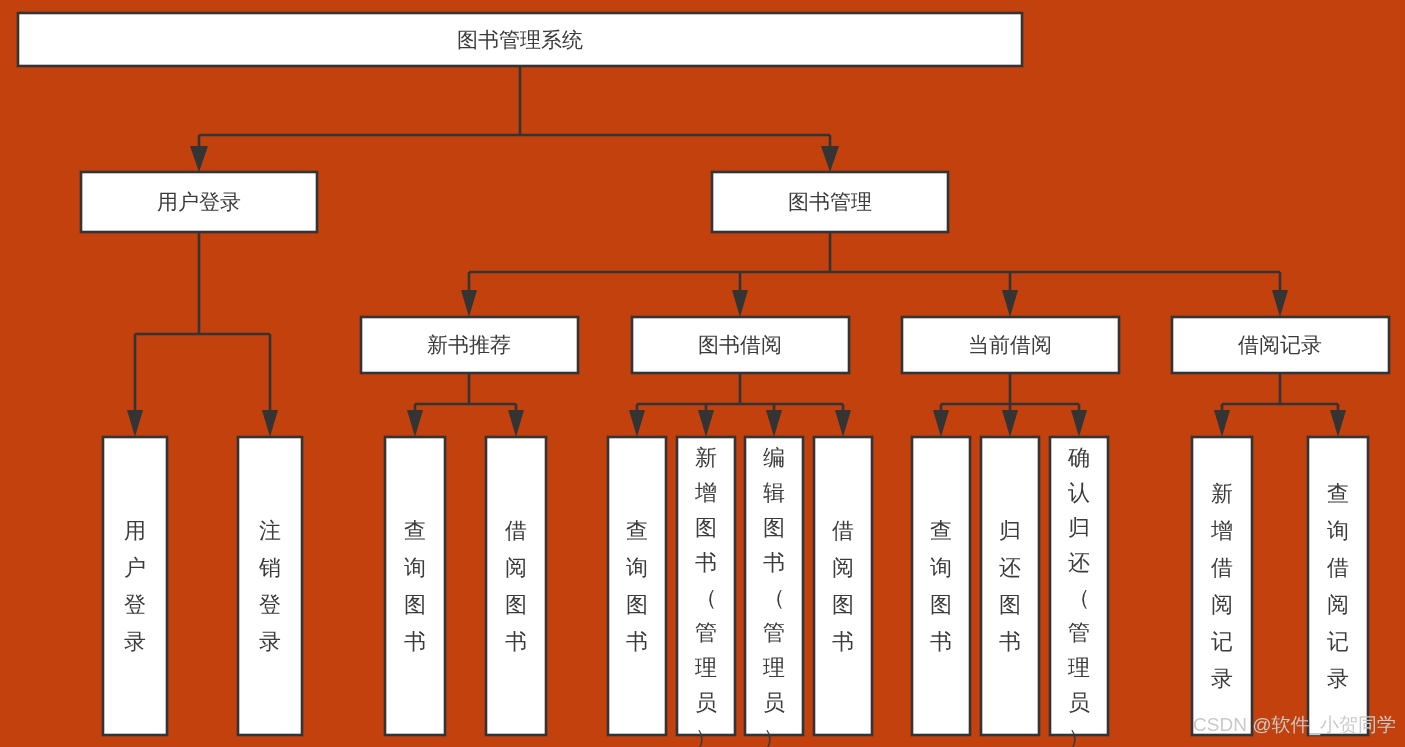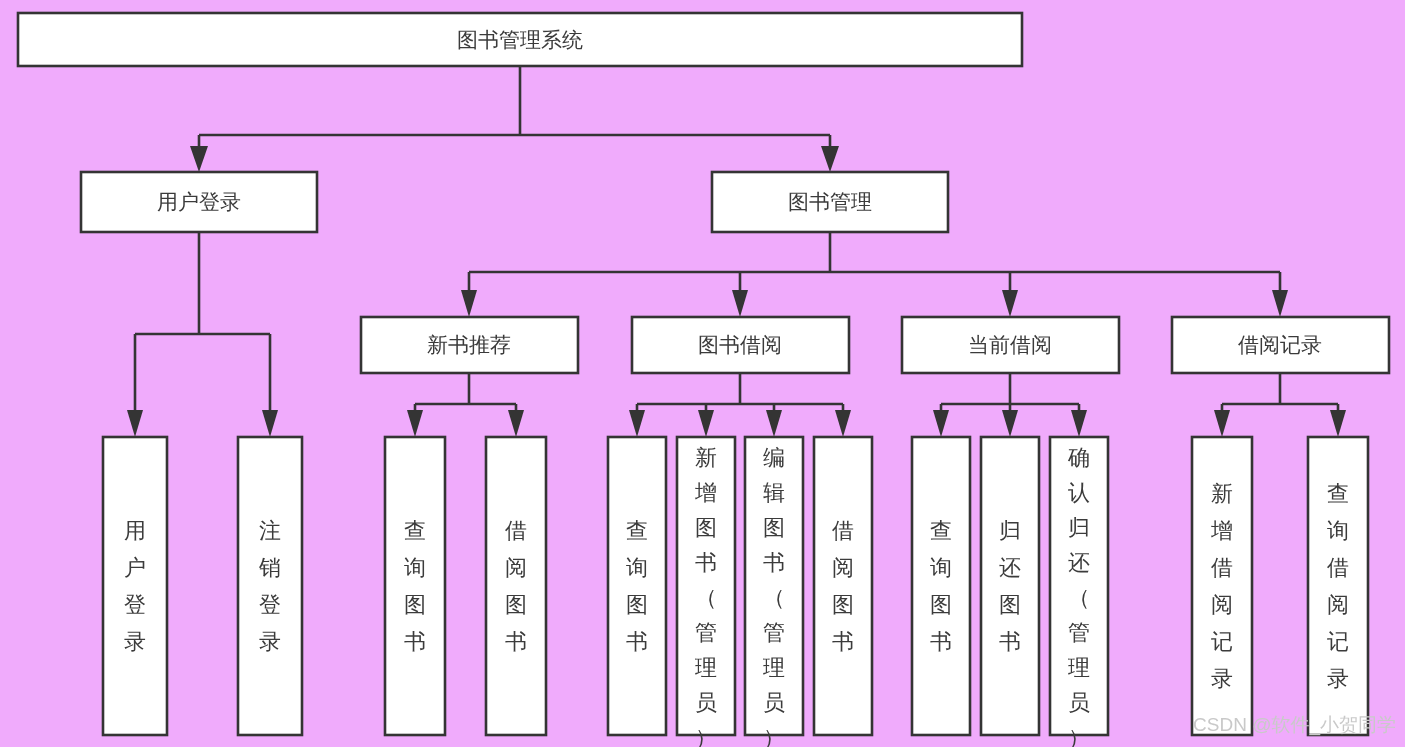--- a/index.html
+++ b/index.html
@@ -11,21 +11,21 @@
   body {
     width: 1405px;
     height: 747px;
     font-family: "Liberation Sans", "DejaVu Sans", sans-serif;
     overflow: hidden;
   }
   #diagram-root {
     position: relative;
     width: 1405px;
     height: 747px;
-    background: #f0abfc;
+    background: #c2410c;
     text-align: right;
   }
   svg.diagram-canvas {
     position: absolute;
     left: 0;
     top: 0;
     width: 1405px;
     height: 747px;
     display: block;
   }

